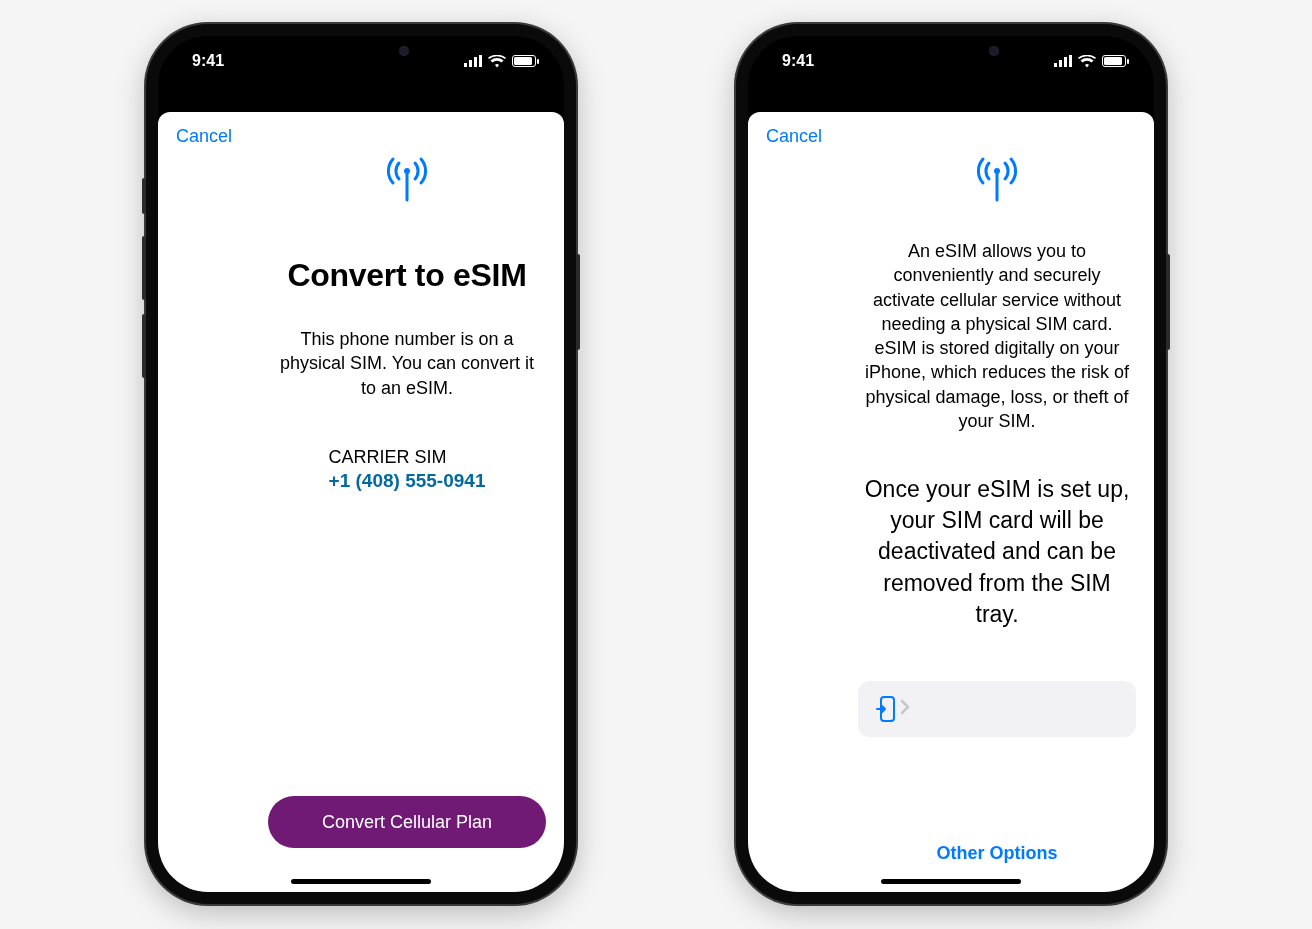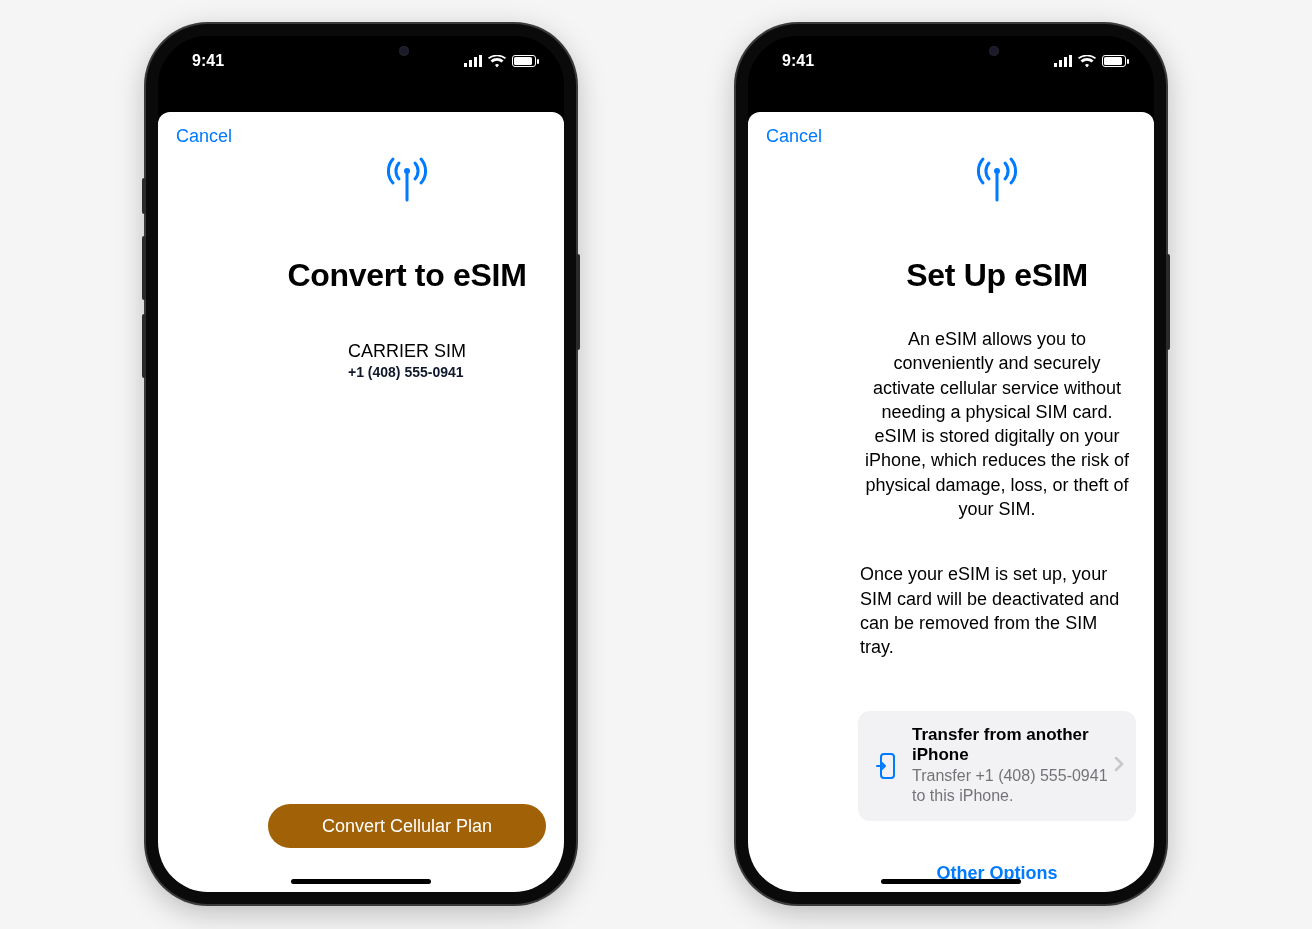--- a/index.html
+++ b/index.html
@@ -118,24 +118,25 @@
     .subtitle {
       font-size: 18px;
       color: #000;
       text-align: center;
       margin-top: 16px;
       line-height: 1.35;
       padding: 0 6px;
     }
     .carrier-block { text-align:left; margin-top: 30px; }
     .carrier-label { font-size: 18px; color:#000; }
-    .carrier-phone { font-size: 14px; font-weight: 700; color:#0f172a; margin-top:2px; }
+    .carrier-phone { font-size: 19px; font-weight: 700; color:#0369a1; margin-top:2px; }
     .para2 {
-      font-size: 18px;
+      font-size: 23px;
       color:#000;
+      text-align:center;
       margin-top: 24px;
       line-height:1.35;
       padding: 0 2px;
     }
     .transfer-card {
       background: #f2f2f4;
       border-radius: 12px;
       width: 100%;
       display: flex;
       align-items: center;
@@ -143,28 +144,28 @@
       margin-top: 34px;
       cursor: pointer;
     }
     .transfer-icon { width:28px; display:flex; justify-content:center; color:#007aff;}
     .transfer-text { flex:1; padding-left: 12px; }
     .transfer-title { font-size: 17px; font-weight: 600; color:#000; }
     .transfer-sub { font-size: 16px; color:#3c3c43; opacity:0.7; margin-top:1px; line-height:1.3; }
     .chevron { color:#c7c7cc; }
     .spacer { flex:1; }
     .primary-btn {
-      background: #a16207;
+      background: #701a75;
       color: #fff;
       font-size: 18px;
       font-weight: 500;
       border: none;
       border-radius: 26px;
       width: 100%;
-      height: 44px;
+      height: 52px;
       margin-bottom: 44px;
       cursor: pointer;
     }
     .link-btn {
       background: none;
       border: none;
       color: #007aff;
       font-size: 18px;
       font-weight: 600;
       margin-bottom: 20px;
@@ -225,20 +226,21 @@
           <svg width="50" height="46" viewBox="0 0 50 46" fill="none" stroke="#007aff" stroke-width="3" stroke-linecap="round">
             <path d="M25 18 L25 44"></path>
             <circle cx="25" cy="15" r="3" fill="#007aff" stroke="none"></circle>
             <path d="M17 7 A12 12 0 0 0 17 23"></path>
             <path d="M33 7 A12 12 0 0 1 33 23"></path>
             <path d="M11 3 A18 18 0 0 0 11 27"></path>
             <path d="M39 3 A18 18 0 0 1 39 27"></path>
           </svg>
         </span>
         <h1 class="title">Convert to eSIM</h1>
+        <p class="subtitle">This phone number is on a physical SIM. You can convert it to an eSIM.</p>
         <div class="carrier-block">
           <div class="carrier-label">CARRIER SIM</div>
           <div class="carrier-phone">+1 (408) 555-0941</div>
         </div>
         <div class="spacer"></div>
         <button class="primary-btn">Convert Cellular Plan</button>
       </div>
       <div class="home-indicator"></div>
     </div>
   </div>
@@ -279,34 +281,29 @@
         <span class="antenna-icon">
           <svg width="50" height="46" viewBox="0 0 50 46" fill="none" stroke="#007aff" stroke-width="3" stroke-linecap="round">
             <path d="M25 18 L25 44"></path>
             <circle cx="25" cy="15" r="3" fill="#007aff" stroke="none"></circle>
             <path d="M17 7 A12 12 0 0 0 17 23"></path>
             <path d="M33 7 A12 12 0 0 1 33 23"></path>
             <path d="M11 3 A18 18 0 0 0 11 27"></path>
             <path d="M39 3 A18 18 0 0 1 39 27"></path>
           </svg>
         </span>
-        <h1 class="title">Set Up eSIM</h1>
         <p class="subtitle">An eSIM allows you to conveniently and securely activate cellular service without needing a physical SIM card. eSIM is stored digitally on your iPhone, which reduces the risk of physical damage, loss, or theft of your SIM.</p>
         <p class="para2">Once your eSIM is set up, your SIM card will be deactivated and can be removed from the SIM tray.</p>
         <div class="transfer-card">
           <span class="transfer-icon">
             <svg width="20" height="28" viewBox="0 0 20 28" fill="none" stroke="#007aff" stroke-width="2" stroke-linejoin="round" stroke-linecap="round">
               <rect x="5" y="2" width="13" height="24" rx="3"></rect>
               <path d="M1 14 L9 14 M6 11 L9 14 L6 17"></path>
             </svg>
           </span>
-          <div class="transfer-text">
-            <div class="transfer-title">Transfer from another iPhone</div>
-            <div class="transfer-sub">Transfer +1 (408) 555-0941 to this iPhone.</div>
-          </div>
           <span class="chevron">
             <svg width="10" height="16" viewBox="0 0 10 16" fill="none" stroke="#c7c7cc" stroke-width="2.5" stroke-linecap="round" stroke-linejoin="round">
                 <path d="M2 2 L8 8 L2 14"></path>
               </svg>
           </span>
         </div>
         <div class="spacer"></div>
         <button class="link-btn">Other Options</button>
       </div>
       <div class="home-indicator"></div>

